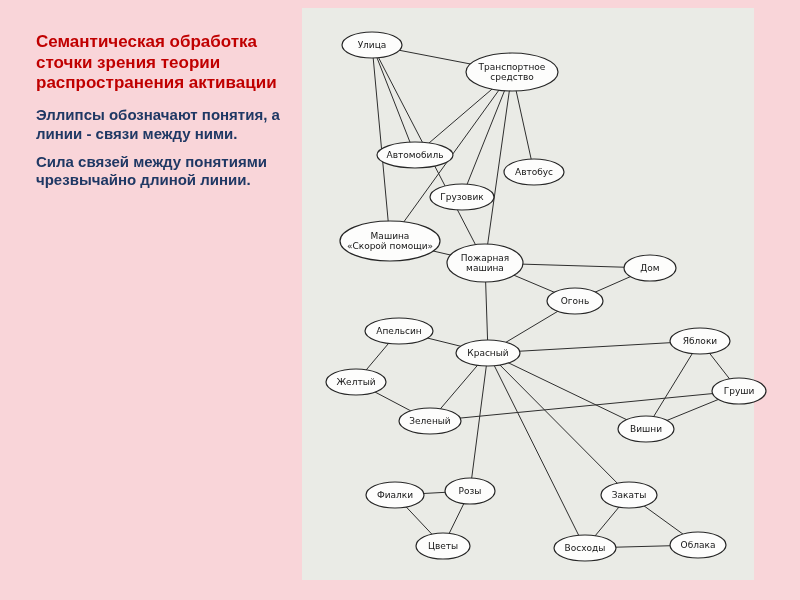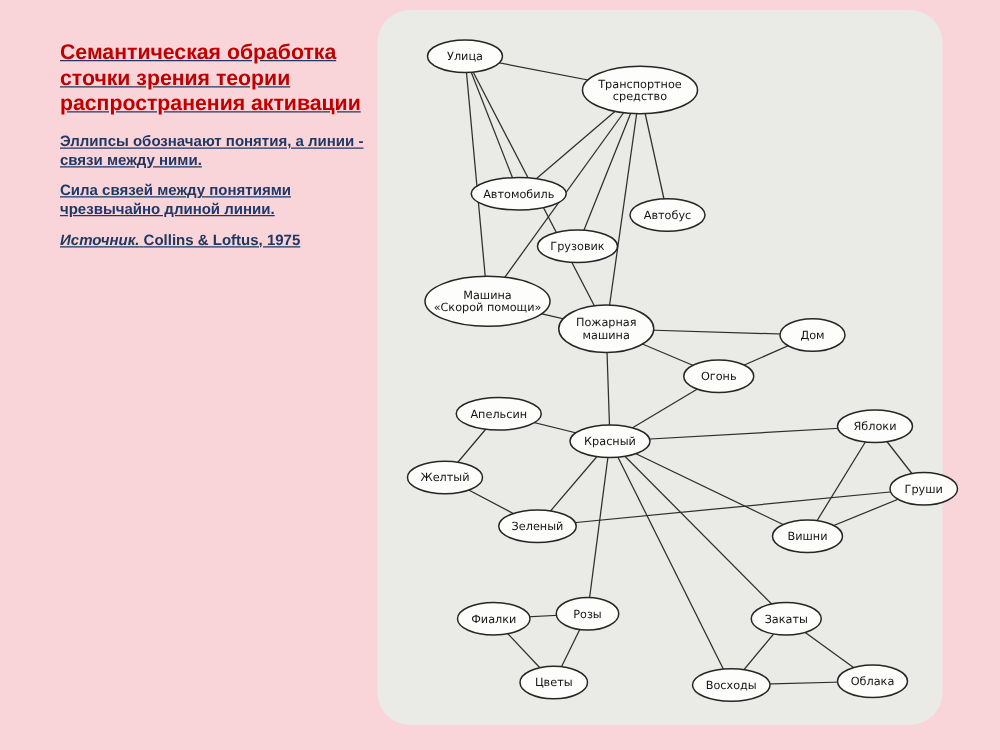--- a/index.html
+++ b/index.html
@@ -3,55 +3,52 @@
 <meta charset="utf-8">
 <style>
   * { margin:0; padding:0; box-sizing:border-box; }
   html,body { width:800px; height:600px; }
   body { font-family:"Liberation Sans", sans-serif; }
   .slide {
     position:relative; width:800px; height:600px;
     background:#f9d5d9; overflow:hidden;
   }
   .text-col {
-    position:absolute; left:48px; top:32px; width:252px;
+    position:absolute; left:36px; top:32px; width:252px;
     color:#1f3864;
-    text-decoration:underline;
   }
   .title {
     color:#c00000; font-size:17px; font-weight:bold;
     line-height:1.22; margin-bottom:12px;
   }
   .para {
-    font-size:12px; font-weight:bold; line-height:1.22;
+    font-size:15px; font-weight:bold; line-height:1.22;
     margin-bottom:10px; color:#1f3864;
   }
   .para em { font-style:italic; }
   .diagram-panel {
     position:absolute; left:302px; top:8px; width:452px; height:572px;
     background:#eaebe6;
-    border-radius:26px;
   }
   .edge { stroke:#2e2e2e; stroke-width:1; }
   .node-ell { fill:#fdfdfc; stroke:#262626; stroke-width:1.2; }
   text.node-label {
     font-family:"DejaVu Sans", sans-serif; font-size:9px;
     fill:#151515; text-anchor:middle;
   }
 </style>
 </head>
 <body>
 
 <div class="slide">
 
   <div class="text-col">
     <h1 class="title">Семантическая обработка сточки зрения теории распространения активации</h1>
     <p class="para">Эллипсы обозначают понятия, а линии - связи между ними.</p>
     <p class="para">Сила связей между понятиями чрезвычайно длиной линии.</p>
-    <p class="para"><em>Источник.</em> <span>Collins &amp; Loftus, 1975</span></p>
   </div>
 
   <div class="diagram-panel">
     <svg id="graph-svg" width="490" height="572" viewBox="0 0 490 572">
         <line x1="70" y1="37" x2="210" y2="64" class="edge"></line>
         <line x1="70" y1="37" x2="113" y2="147" class="edge"></line>
         <line x1="70" y1="37" x2="88" y2="233" class="edge"></line>
         <line x1="70" y1="37" x2="183" y2="255" class="edge"></line>
         <line x1="210" y1="64" x2="113" y2="147" class="edge"></line>
         <line x1="210" y1="64" x2="232" y2="164" class="edge"></line>

